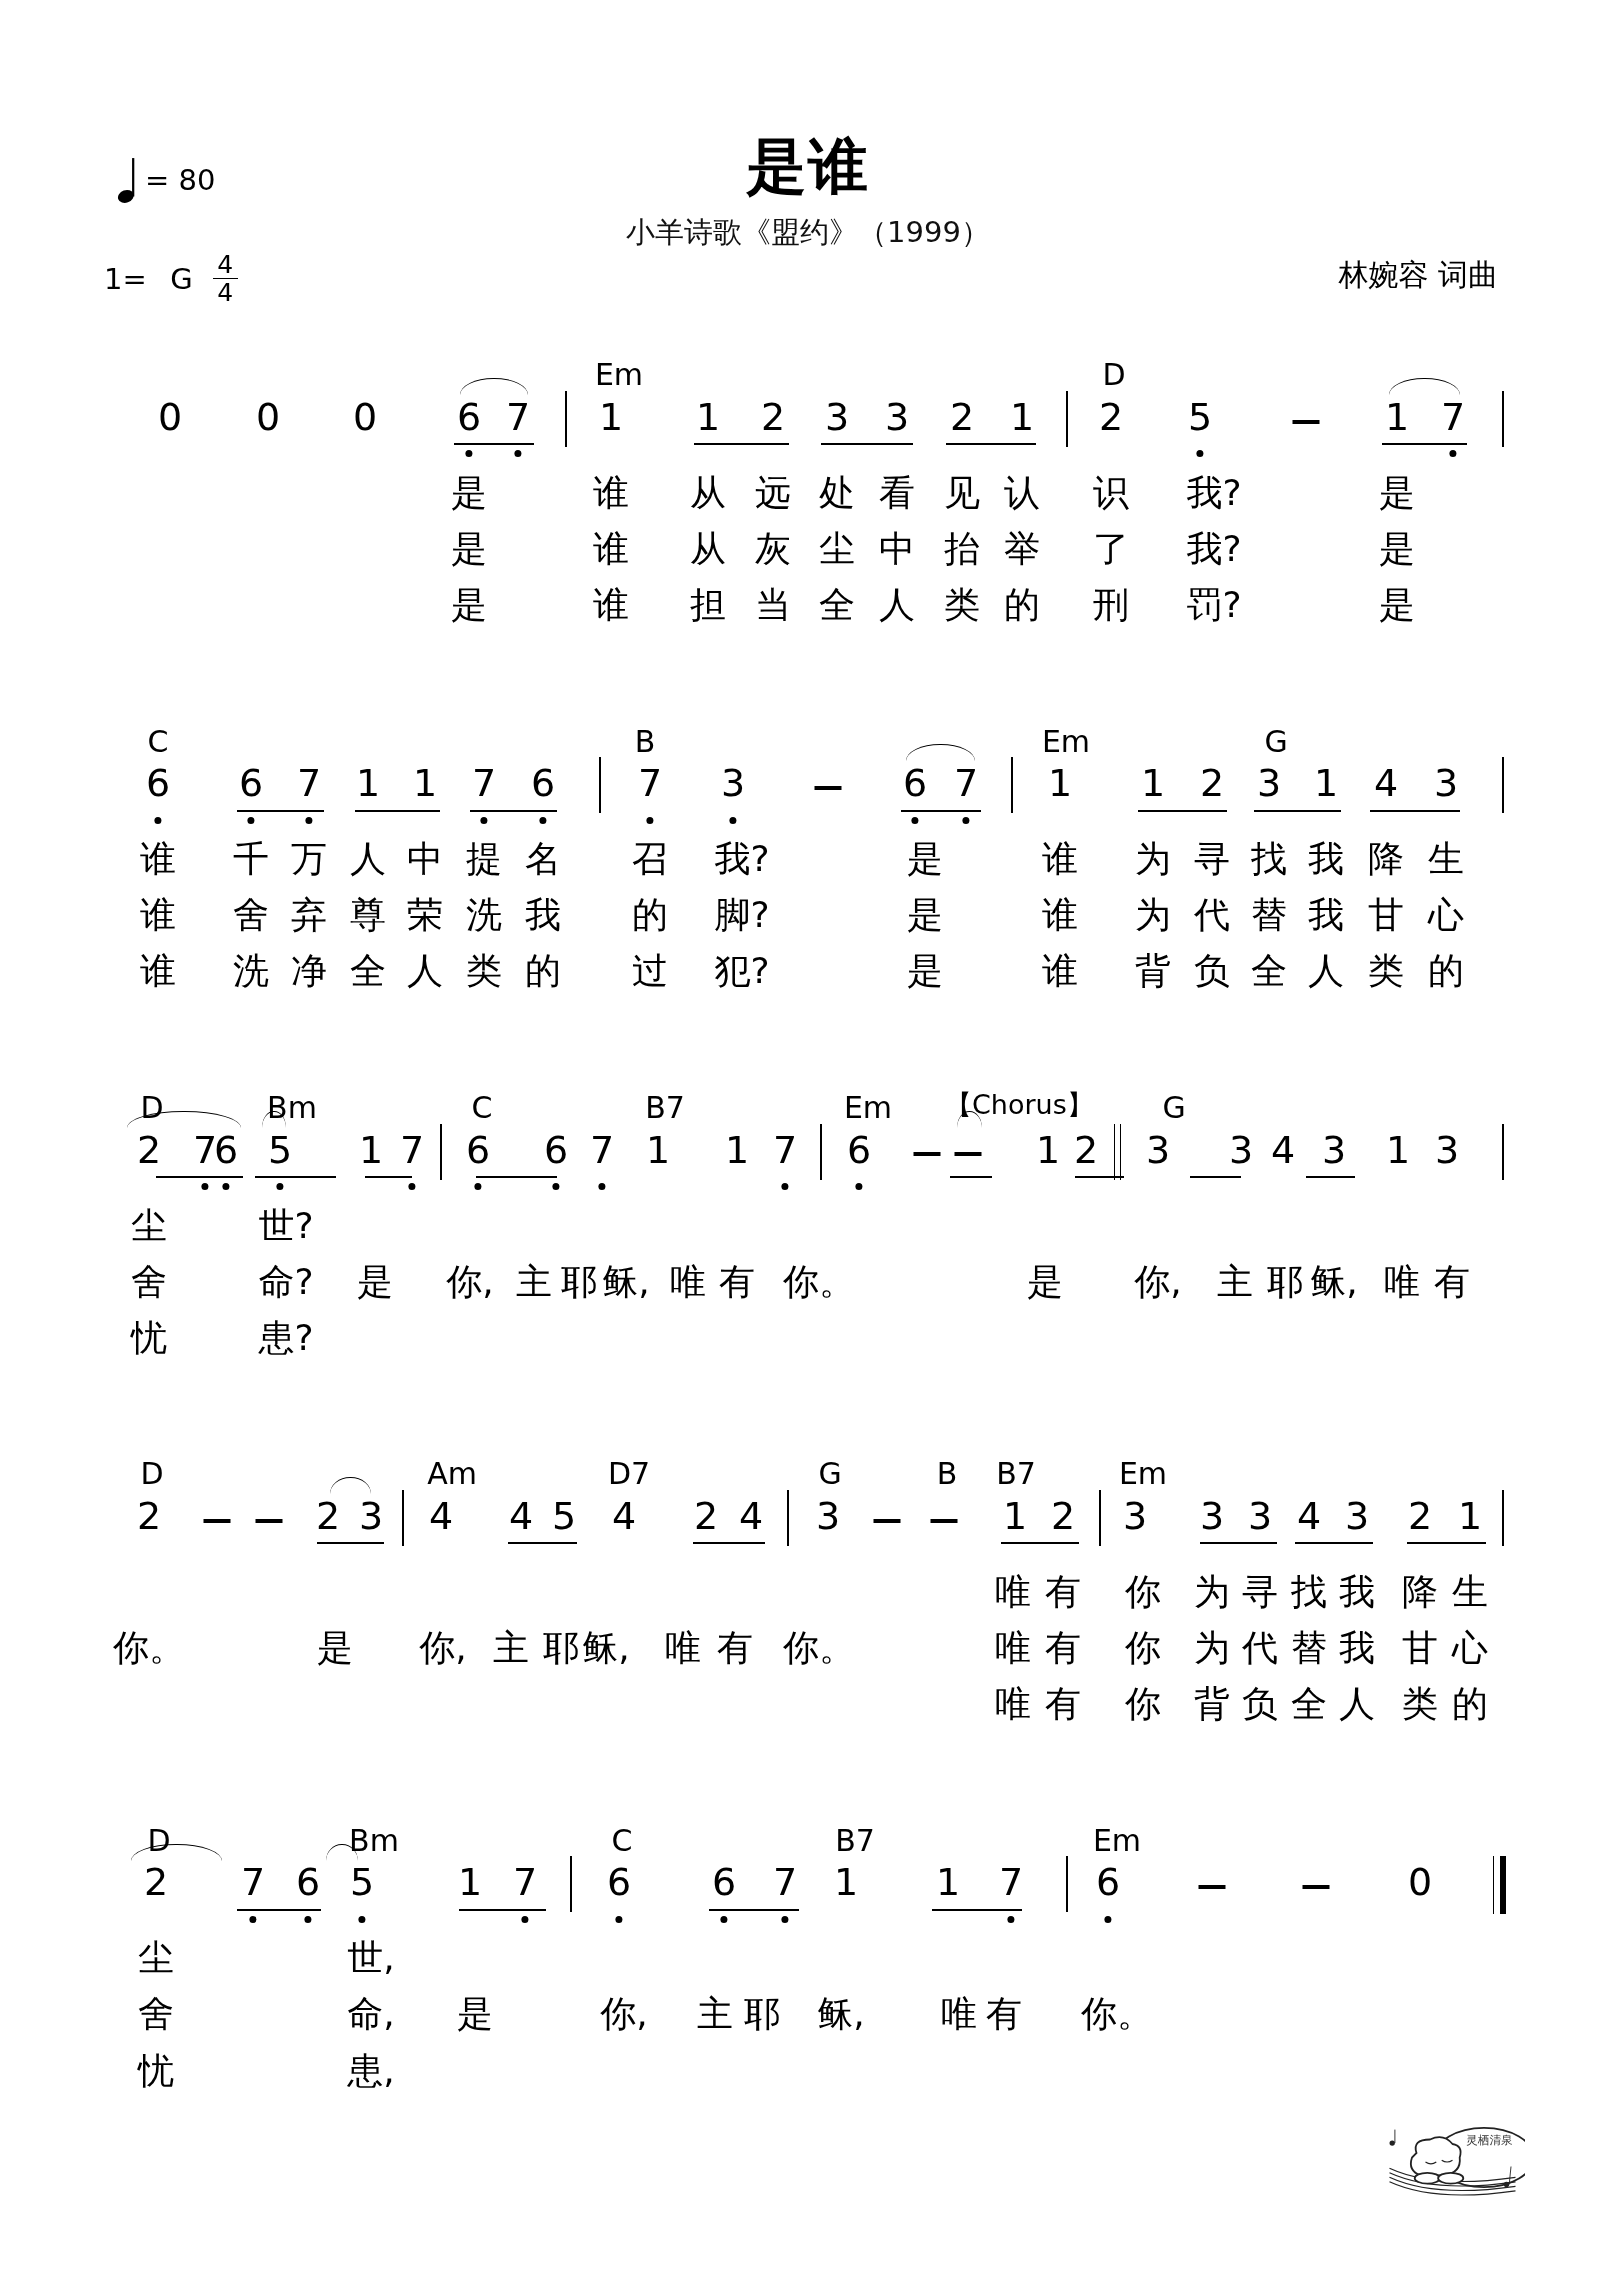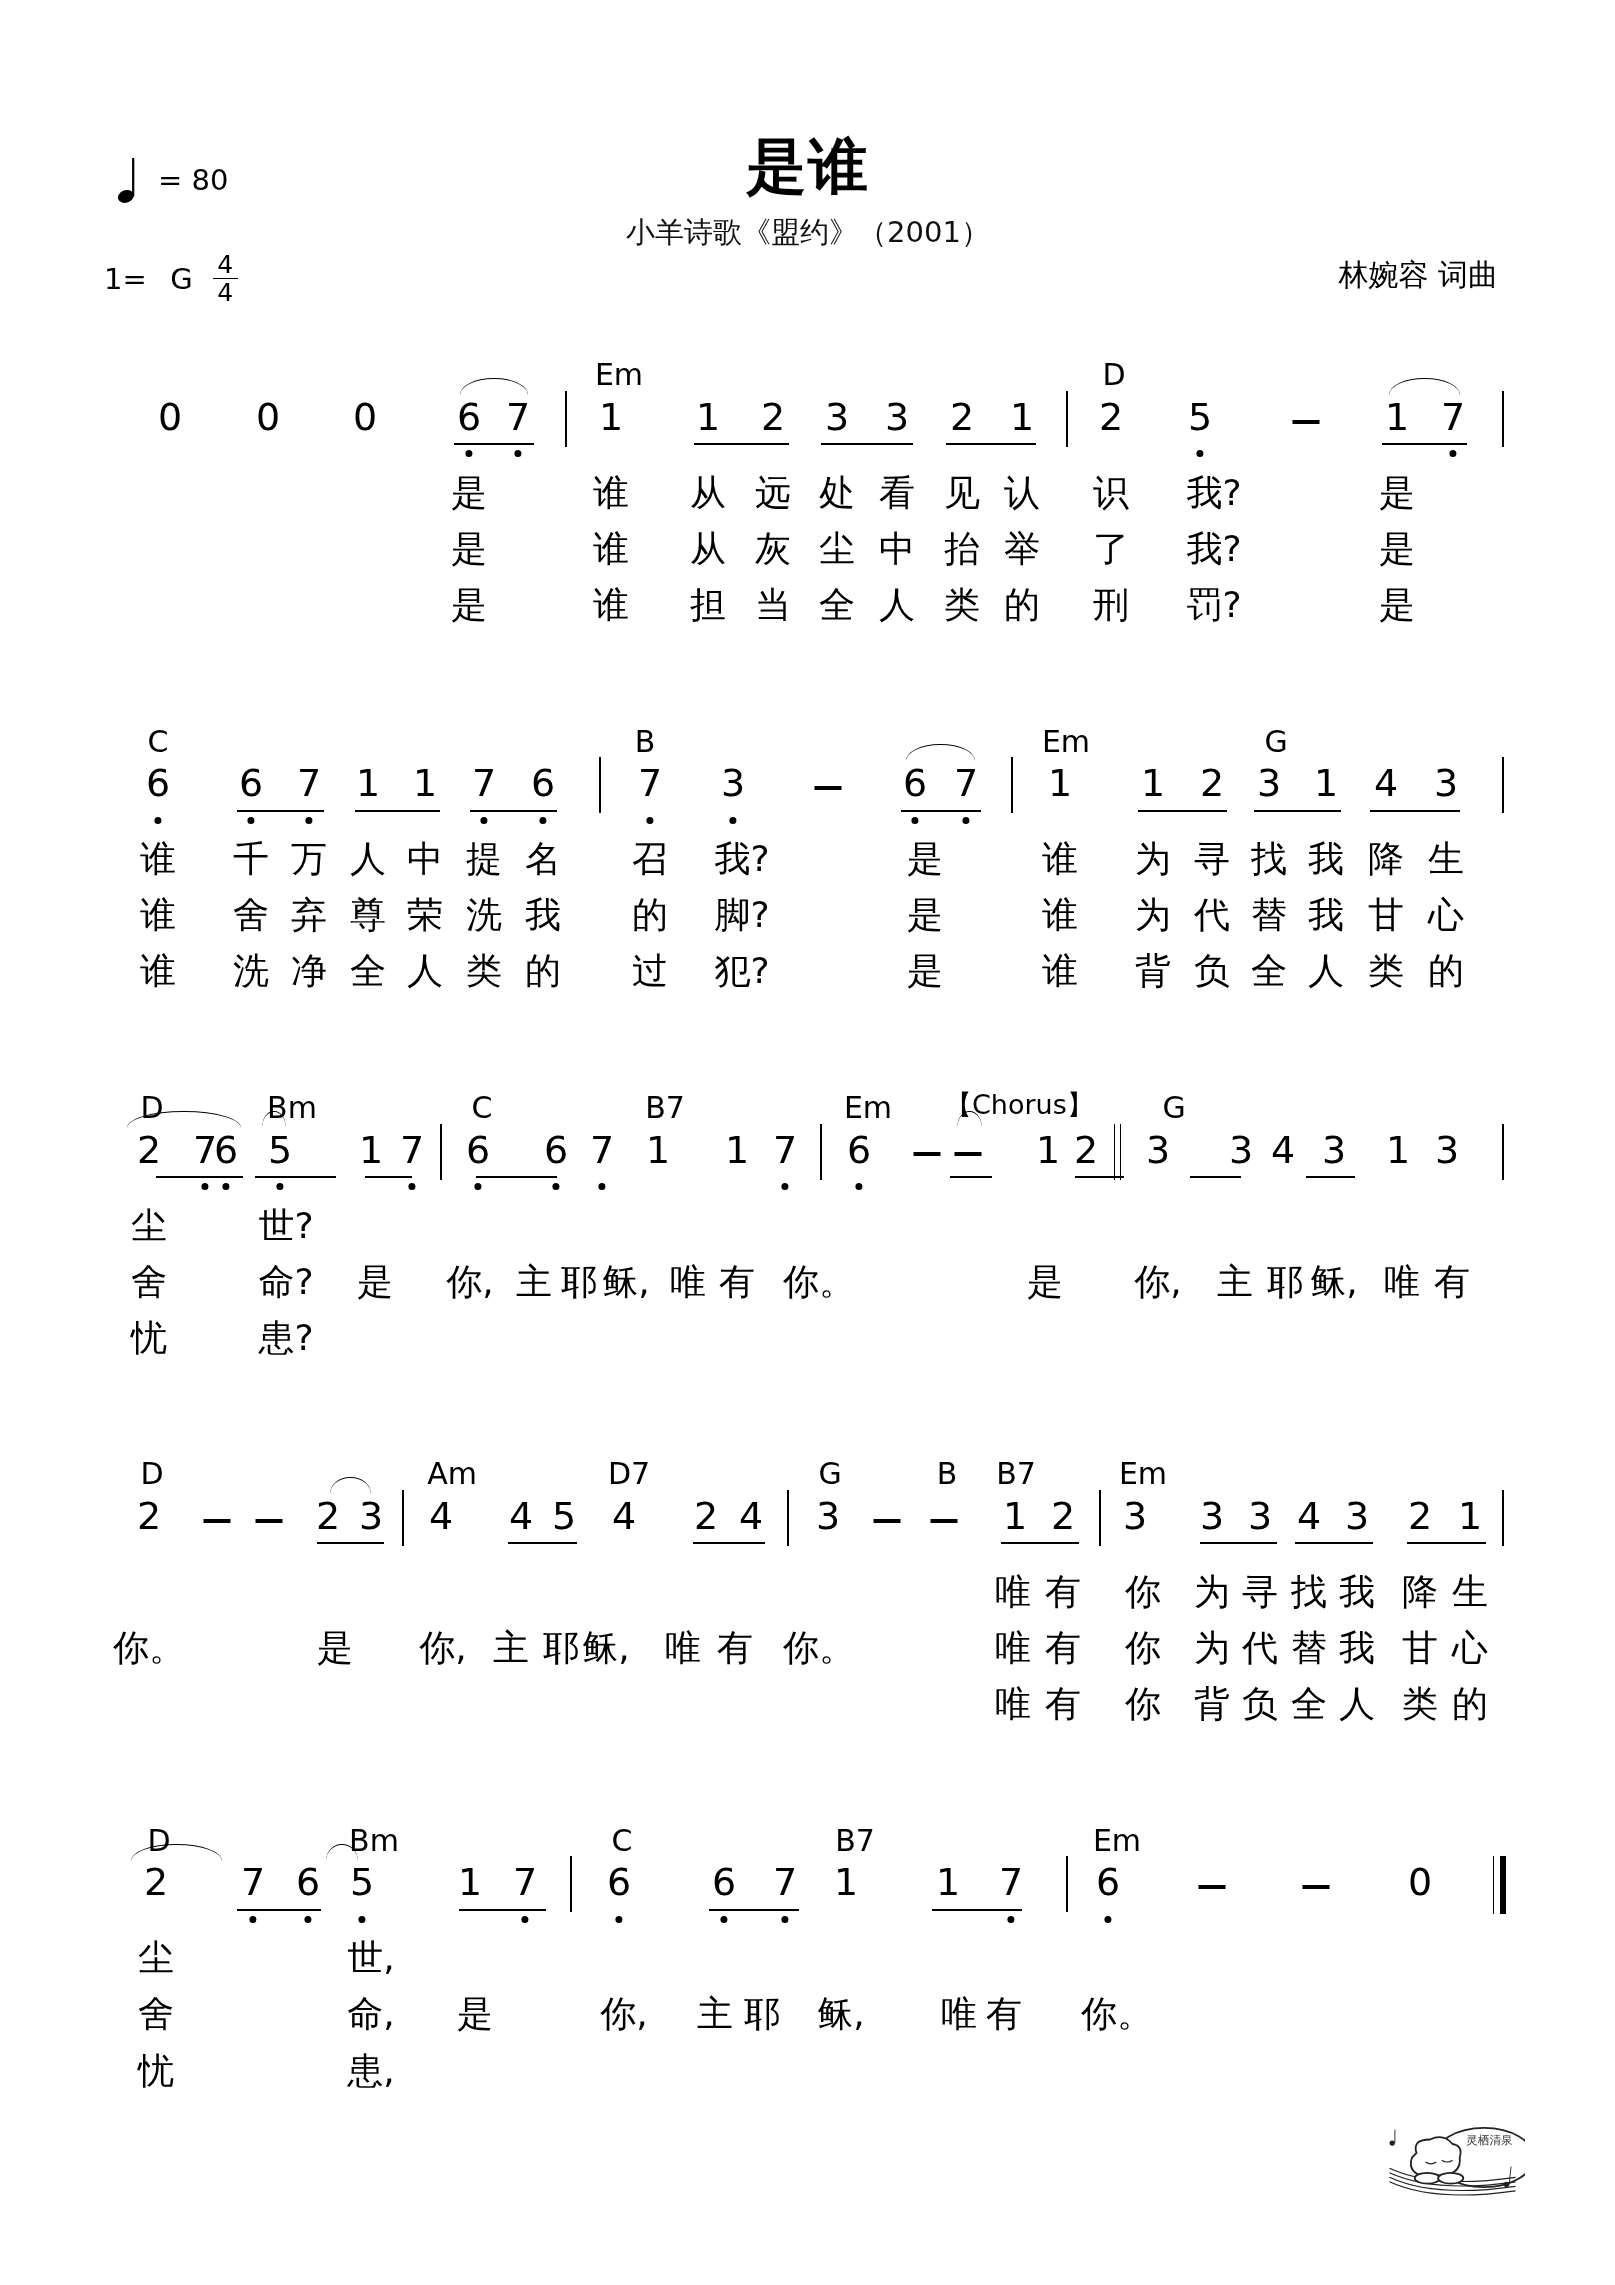--- a/index.html
+++ b/index.html
@@ -2,21 +2,21 @@
 <html style="font-size:14.5px"><head>
 <meta charset="utf-8">
 <style>
   html, body { margin:0; padding:0; background:#ffffff; }
   body { width:1616px; height:2285px; position:relative; overflow:hidden;
          font-family:"DejaVu Sans", "Liberation Sans", sans-serif; color:#000; }
   .abs { position:absolute; white-space:nowrap; }
   .title { left:0; width:1616px; top:127px; text-align:center; font-size:60px; font-weight:bold; letter-spacing:1.8px; }
   .subtitle { left:0; width:1616px; top:213px; text-align:center; font-size:29px; color:#111; }
   .author { right:118px; top:255px; font-size:30px; }
-  .tempo { left:116px; top:154px; font-size:29px; display:flex; align-items:center; gap:17px; }
+  .tempo { left:116px; top:154px; font-size:29px; display:flex; align-items:center; gap:4px; }
   .keysig { left:104px; top:253px; font-size:29px; display:flex; align-items:center; }
   .frac { display:inline-flex; flex-direction:column; align-items:center; margin-left:20px; font-size:25px; line-height:23.5px; }
   .frac .bar { width:25px; border-top:1.8px solid #000; margin:1.8px 0; }
   .chord { font-size:30px; transform:translateX(-50%); }
   .note { font-size:38px; transform:translateX(-50%); line-height:1; }
   .dash { width:27px; height:3.6px; background:#000; transform:translateX(-50%); }
   .barline { width:1.8px; background:#000; height:56px; }
   .dbl-thin { width:7.2px; height:56px; border-left:1.8px solid #000; border-right:1.8px solid #000; box-sizing:border-box; }
   .final { width:12.7px; height:58px; border-left:1.8px solid #000; box-sizing:border-box; }
   .final::after { content:""; position:absolute; right:0; top:0; width:5.4px; height:58px; background:#000; }
@@ -32,21 +32,21 @@
 
 <div class="abs tempo">
   <svg width="25" height="51" viewBox="0 0 28 56">
     <ellipse cx="11" cy="47" rx="9" ry="7" transform="rotate(-20 11 47)" fill="#000"></ellipse>
     <rect x="18" y="4" width="2.5" height="43" fill="#000"></rect>
   </svg>
   <span>= 80</span>
 </div>
 
 <div class="abs title">是谁</div>
-<div class="abs subtitle">小羊诗歌《盟约》（2001）</div>
+<div class="abs subtitle">小羊诗歌《盟约》（1999）</div>
 <div class="abs author">林婉容 词曲</div>
 
 <div class="abs keysig">
   <span>1=</span>
   <span style="margin-left:23.5px">G</span>
   <span class="frac">
     <span>4</span>
     <span class="bar"></span>
     <span>4</span>
   </span>

